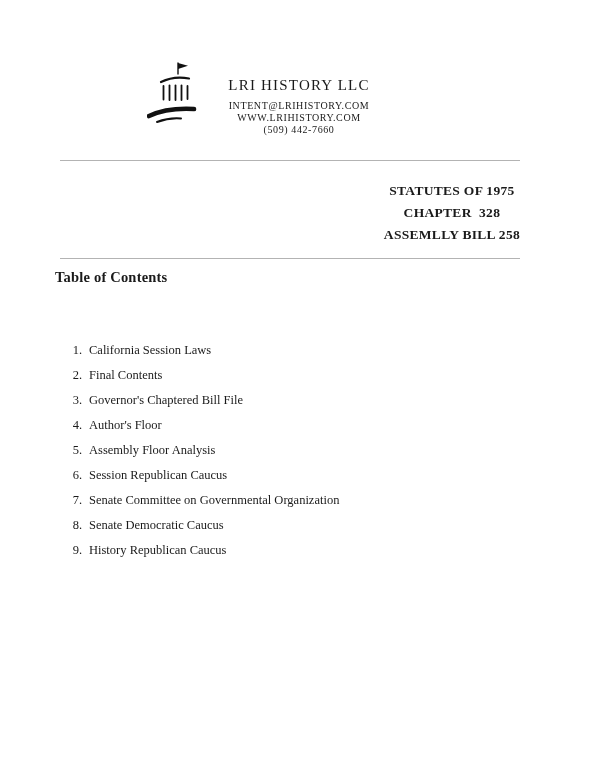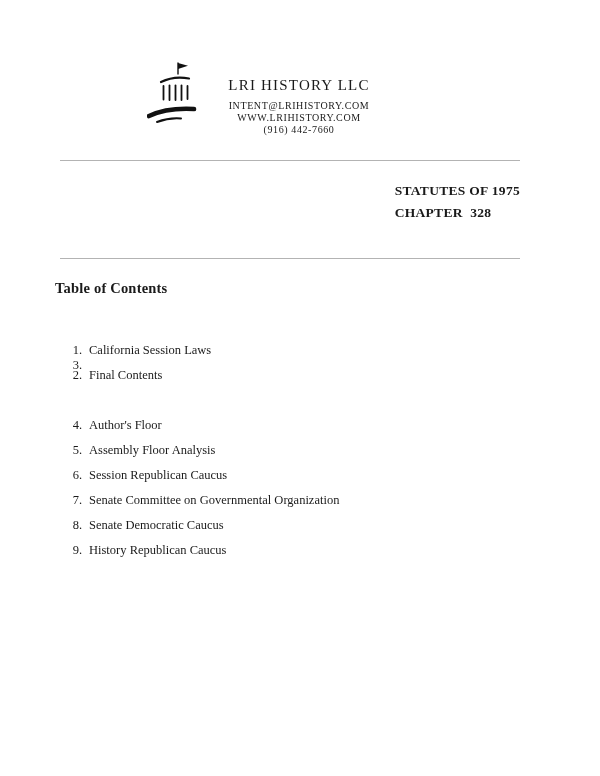--- a/index.html
+++ b/index.html
@@ -59,33 +59,33 @@
     height: 0;
   }
   .rule-1 { top: 160px; }
   .rule-2 { top: 258px; }
 
   
   .citation {
     position: absolute;
     top: 180px;
     right: 80px;
-    text-align: left;
+    text-align: center;
     font-weight: bold;
     font-size: 13.5px;
     line-height: 22px;
     letter-spacing: 0.3px;
   }
   .citation-line { white-space: pre; }
 
   
   .toc-heading {
     position: absolute;
     left: 55px;
-    top: 280px;
+    top: 269px;
     font-size: 14.5px;
     font-weight: bold;
     letter-spacing: 0.2px;
   }
   .toc-list {
     position: absolute;
     left: 68px;
     top: 303px;
     right: 40px;
   }
@@ -126,45 +126,47 @@
 
       <path d="M2 56 Q 20 47.5, 47 49" stroke-width="4.6"></path>
       <path d="M10 62 Q 22 57.5, 34 58.5" stroke-width="2"></path>
     </svg>
   </div>
 
   <div class="header-text">
     <div class="company-name">LRI HISTORY LLC</div>
     <div class="contact-line">INTENT@LRIHISTORY.COM</div>
     <div class="contact-line">WWW.LRIHISTORY.COM</div>
-    <div class="contact-line">(916) 442-7660</div>
+    <div class="contact-line">(509) 442-7660</div>
   </div>
 
   <div class="rule rule-1"></div>
 
   <div class="citation">
     <div class="citation-line">STATUTES OF 1975</div>
     <div class="citation-line">CHAPTER  328</div>
+    <div class="citation-line">ASSEMLLY BILL 258</div>
   </div>
 
   <div class="rule rule-2"></div>
 
   <div class="toc-heading">Table of Contents</div>
 
   <div class="toc-list">
     <div class="toc-item">
       <span class="toc-num">1.</span>
       <span class="toc-label">California Session Laws</span>
     </div>
     <div class="toc-item">
       <span class="toc-num">2.</span>
       <span class="toc-label">Final Contents</span>
     </div>
     <div class="toc-item">
       <span class="toc-num">3.</span>
+      <span class="toc-label">Governor's Chaptered Bill File</span>
     </div>
     <div class="toc-item">
       <span class="toc-num">4.</span>
       <span class="toc-label">Author's Floor</span>
     </div>
     <div class="toc-item">
       <span class="toc-num">5.</span>
       <span class="toc-label">Assembly Floor Analysis</span>
     </div>
     <div class="toc-item">

